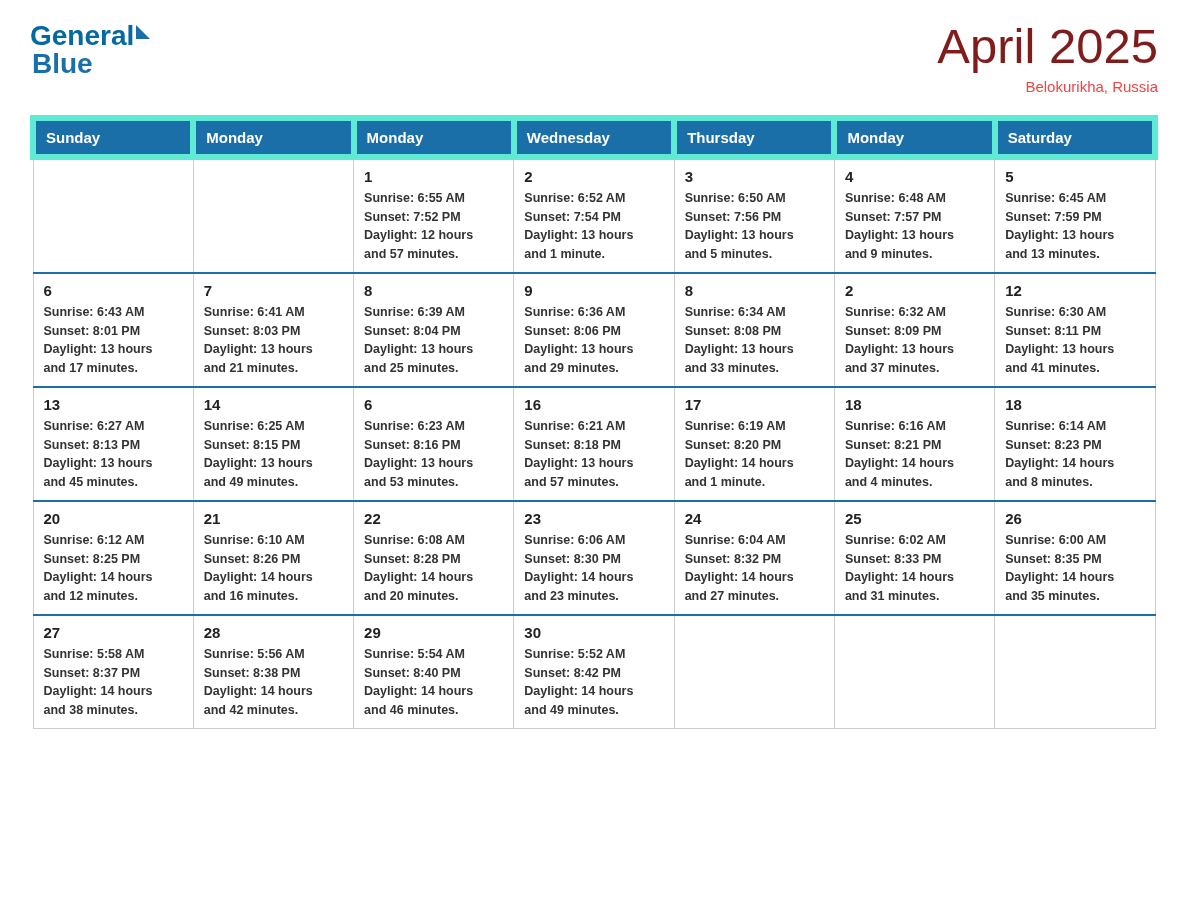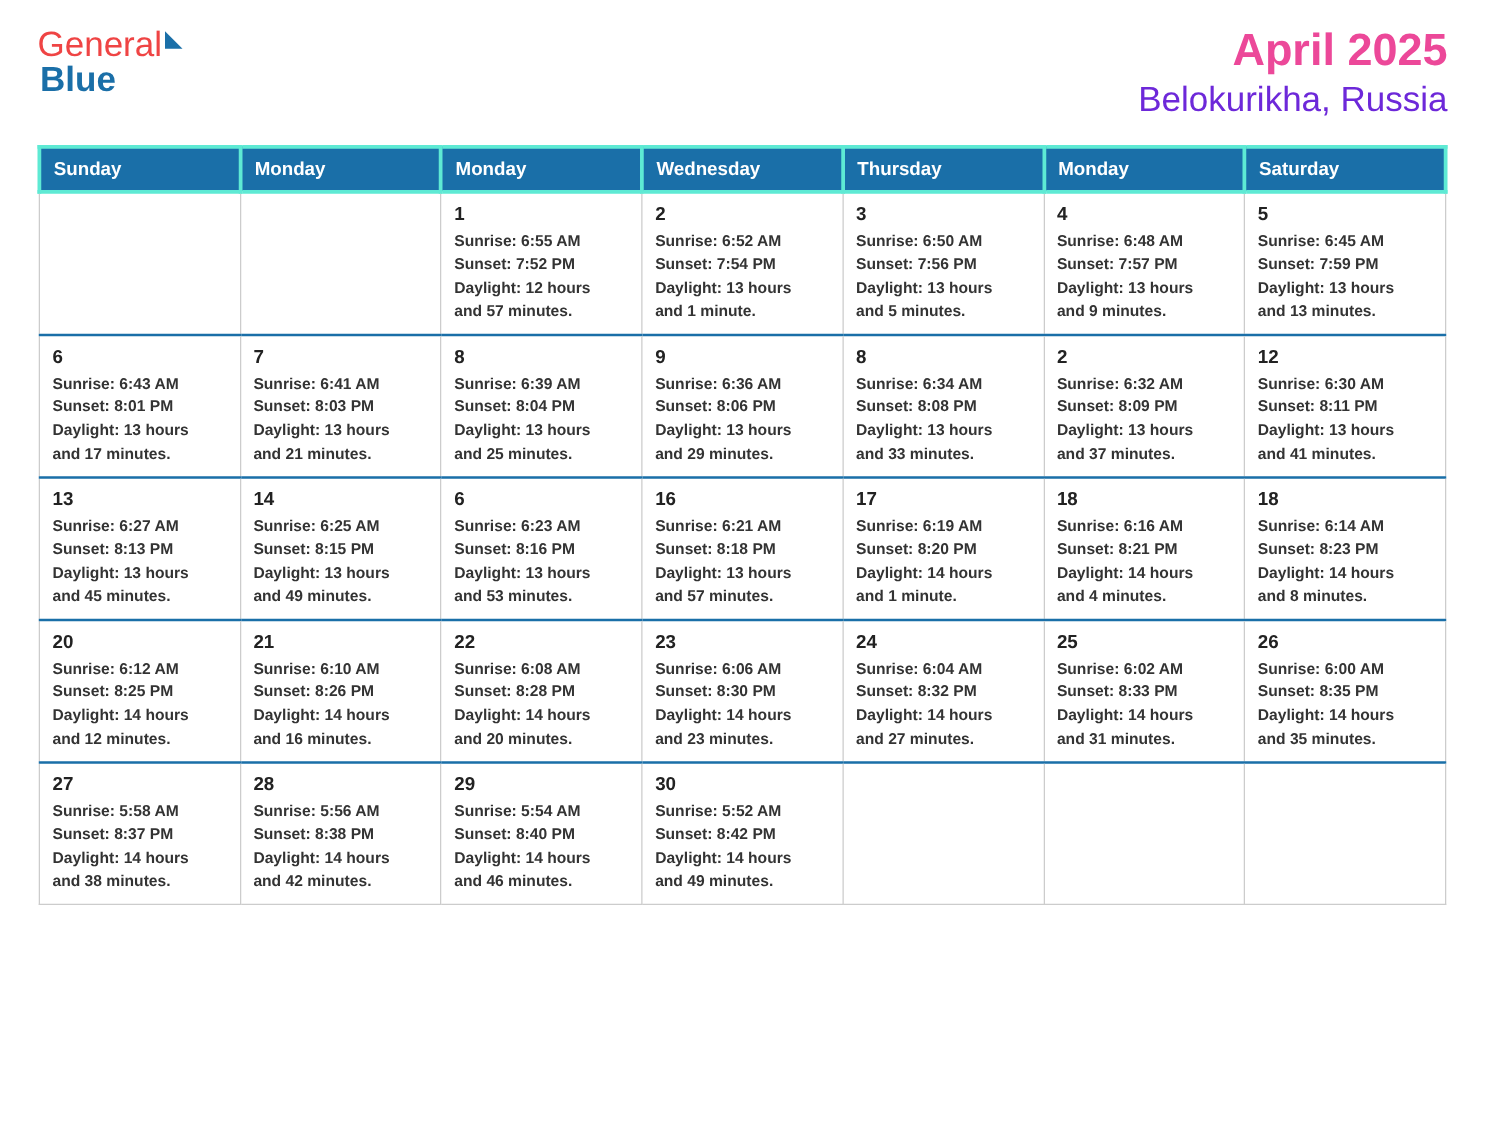--- a/index.html
+++ b/index.html
@@ -16,22 +16,22 @@
       align-items: flex-start;
       margin-bottom: 20px;
     }
     .logo {
       display: flex;
       align-items: center;
       gap: 0;
     }
     .logo-text-general {
       font-size: 28px;
-      font-weight: normal;
-      color: #ef4444;
+      font-weight: bold;
+      color: #0369a1;
     }
     .logo-arrow {
       display: inline-block;
       width: 0;
       height: 0;
       border-left: 14px solid #1a6fa8;
       border-top: 14px solid transparent;
       border-bottom: 0px solid transparent;
       margin-left: 2px;
       vertical-align: middle;
@@ -50,45 +50,45 @@
       flex-direction: column;
     }
     .logo-top-line {
       display: flex;
       align-items: center;
     }
     .title-block {
       text-align: right;
     }
     .title-block h1 {
-      font-size: 36px;
-      font-weight: bold;
-      color: #ec4899;
+      font-size: 49px;
+      font-weight: normal;
+      color: #7f1d1d;
       line-height: 1.1;
     }
     .title-block h2 {
-      font-size: 28px;
+      font-size: 15px;
       font-weight: normal;
-      color: #6d28d9;
+      color: #ef4444;
       margin-top: 4px;
     }
     table {
       width: 100%;
       border-collapse: collapse;
     }
     thead tr {
       background-color: #1a6fa8;
     }
     thead th {
       color: #fff;
       font-size: 15px;
       font-weight: bold;
       padding: 8px 10px;
       text-align: left;
-      border: 3px solid #5eead4;
+      border: 6px solid #5eead4;
     }
     tbody td {
       vertical-align: top;
       padding: 8px 10px;
       border: 1px solid #ccc;
       border-top: 2px solid #1a6fa8;
       font-size: 13px;
       color: #333;
       width: 14.28%;
     }

